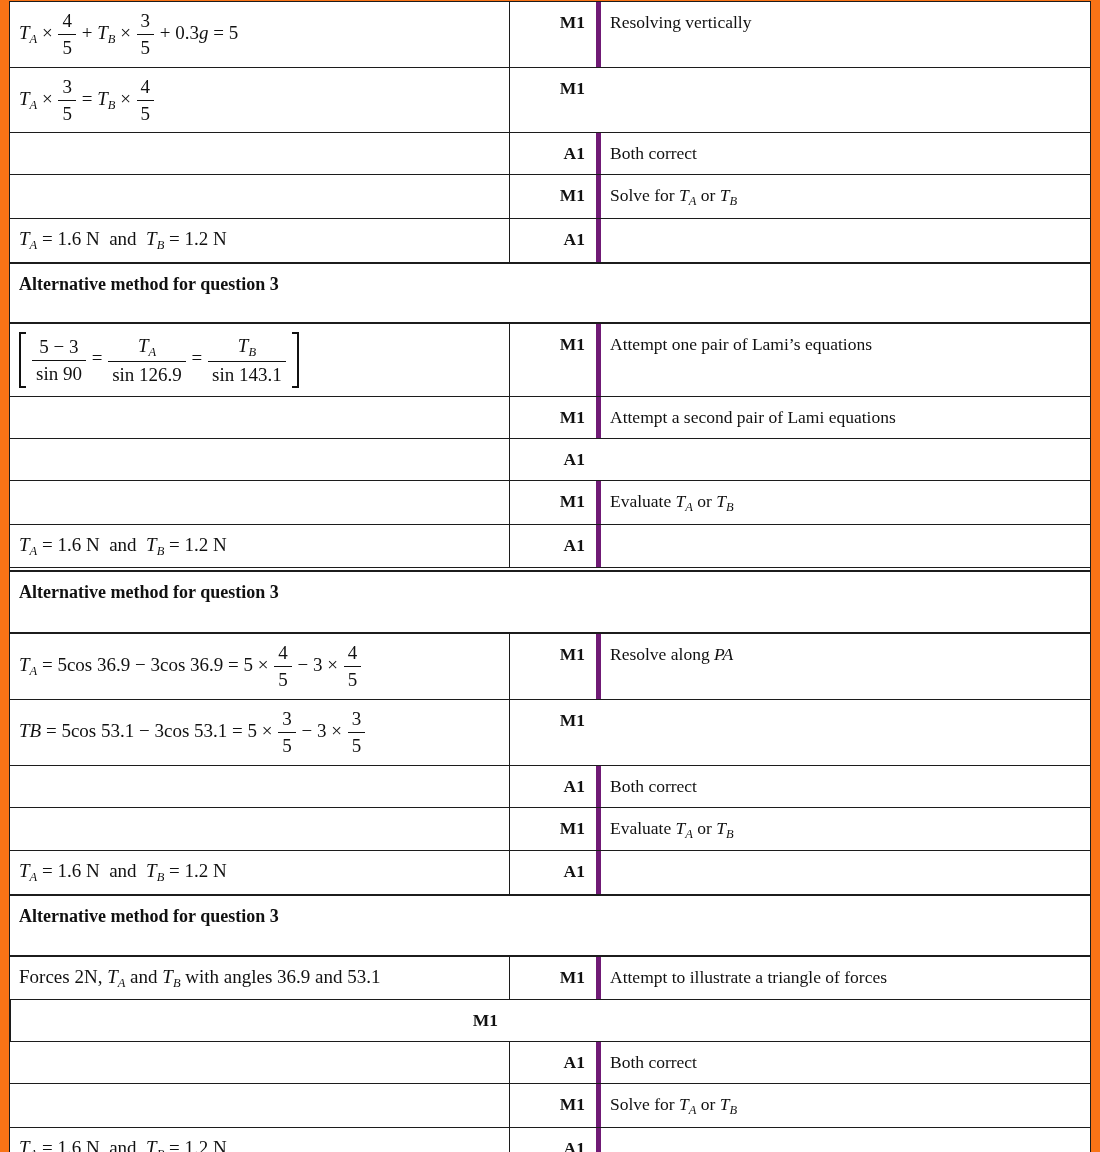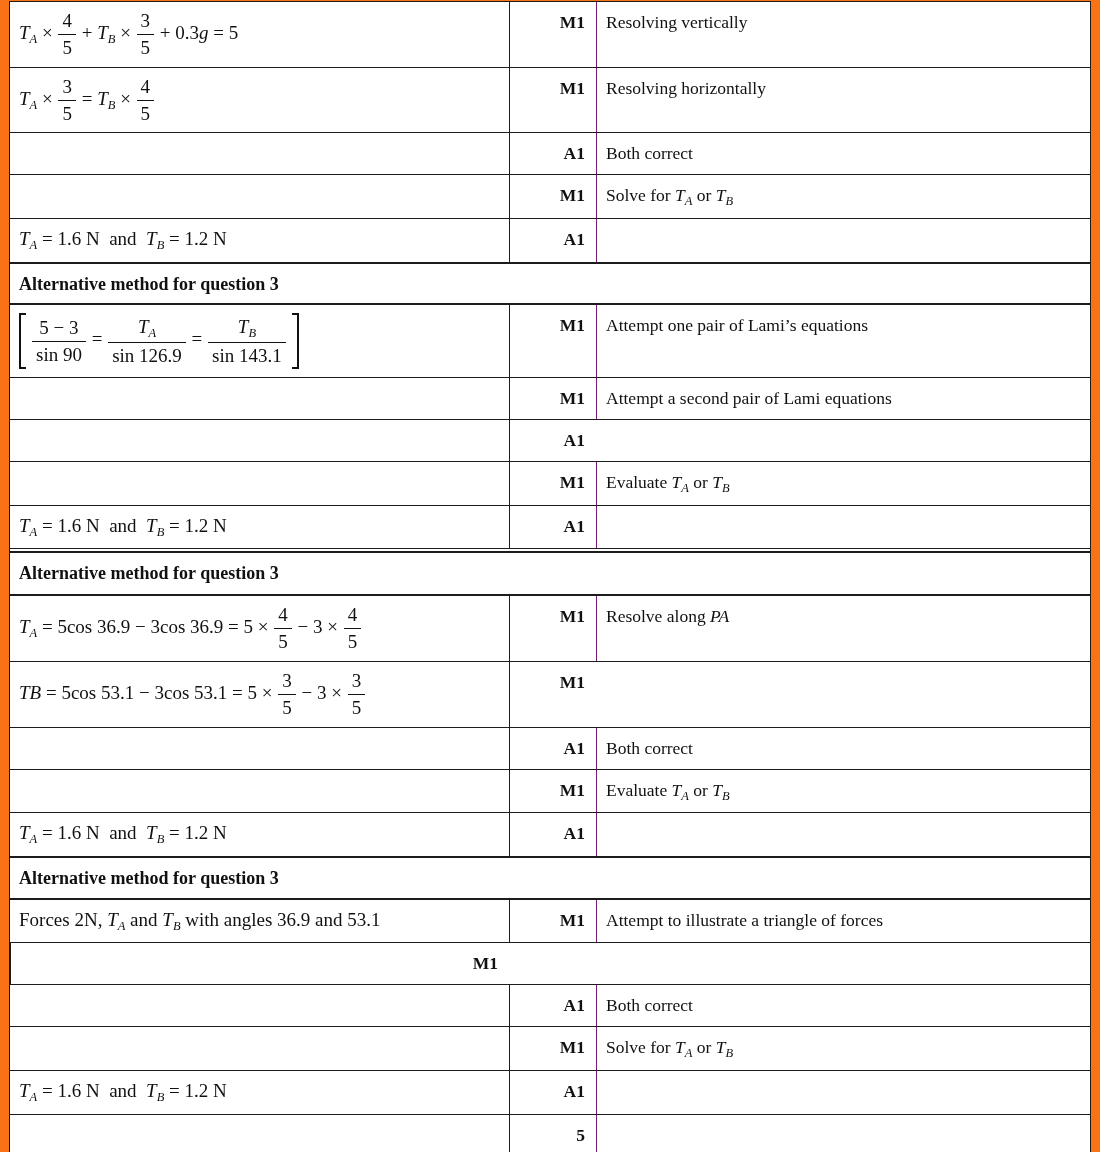--- a/index.html
+++ b/index.html
@@ -17,21 +17,21 @@
     left:9px; top:1px;
     width:1082px;
     border:1px solid #1c1c1c;
     border-bottom:3px solid #1c1c1c;
     box-sizing:border-box;
     background:#fff;
   }
   .mark-table > div { border-top:1px solid #1c1c1c; }
   .mark-table > div:first-child { border-top:none; }
   .mark-table > .header { border-top-width:2px; }
-  .header + .trow { border-top-width:2px; }
+  .header + .trow { border-top-width:2px;margin-top:19px; }
   .divider + .header { border-top:none; }
   .divider {
     height:2px;
     border-top:2px solid #1c1c1c;
     border-bottom:2px solid #1c1c1c;
     background:#fff;
   }
   .trow {
     display:grid;
     grid-template-columns:499px 87px 1fr;
@@ -52,21 +52,21 @@
   }
   .cell.mark {
     border-left:1px solid #1c1c1c;
     font-weight:bold;
     font-size:17.5px;
     text-align:right;
     padding:10px 11px 8px 4px;
     font-family:Liberation Serif, serif;
   }
   .cell.desc {
-    border-left:1px solid #701a75;
+    border-left:5px solid #701a75;
     font-size:17.5px;
     padding:10px 10px 8px 9px;
     font-family:Liberation Serif, serif;
   }
   .it { font-style:italic; }
   .rm { font-style:normal; }
   .sb {
     font-style:italic;
     font-size:12.5px;
     vertical-align:-4px;
@@ -110,21 +110,20 @@
 <div class="page">
   <div class="mark-table">
       <div class="trow">
         <div class="cell work"><span class="it">T</span><span class="sb">A</span><span class="rm"> × </span><span class="frac"><span class="num"><span class="rm">4</span></span><span class="den"><span class="rm">5</span></span></span><span class="rm"> + </span><span class="it">T</span><span class="sb">B</span><span class="rm"> × </span><span class="frac"><span class="num"><span class="rm">3</span></span><span class="den"><span class="rm">5</span></span></span><span class="rm"> + 0.3</span><span class="it">g</span><span class="rm"> = 5</span></div>
         <div class="cell mark">M1</div>
         <div class="cell desc"><span class="rm">Resolving vertically</span></div>
       </div>
       <div class="trow">
         <div class="cell work"><span class="it">T</span><span class="sb">A</span><span class="rm"> × </span><span class="frac"><span class="num"><span class="rm">3</span></span><span class="den"><span class="rm">5</span></span></span><span class="rm"> = </span><span class="it">T</span><span class="sb">B</span><span class="rm"> × </span><span class="frac"><span class="num"><span class="rm">4</span></span><span class="den"><span class="rm">5</span></span></span></div>
         <div class="cell mark">M1</div>
-        <div class="cell desc"><span class="rm">Resolving horizontally</span></div>
       </div>
       <div class="trow">
         <div class="cell work"></div>
         <div class="cell mark">A1</div>
         <div class="cell desc"><span class="rm">Both correct</span></div>
       </div>
       <div class="trow">
         <div class="cell work"></div>
         <div class="cell mark">M1</div>
         <div class="cell desc"><span class="rm">Solve for </span><span class="it">T</span><span class="sb">A</span><span class="rm"> or </span><span class="it">T</span><span class="sb">B</span></div>

